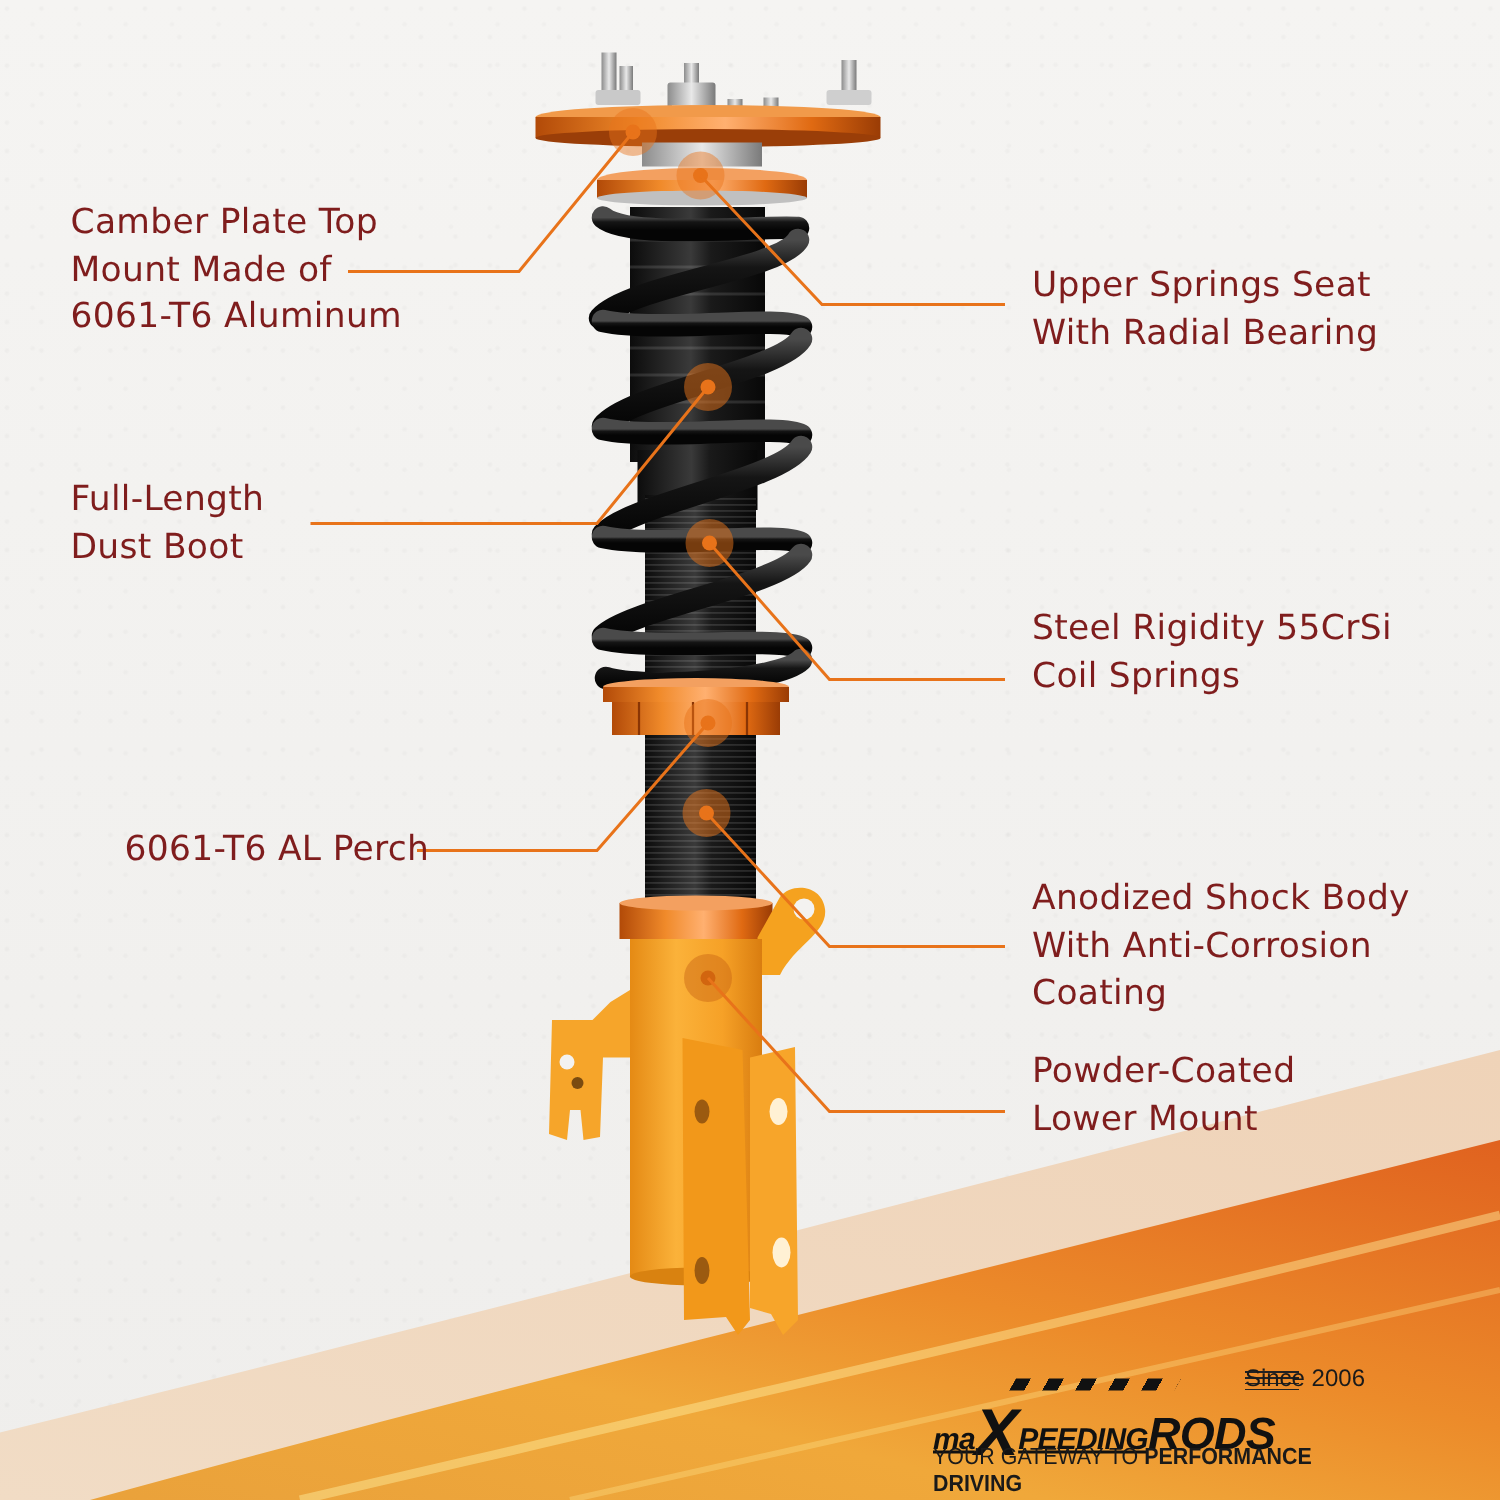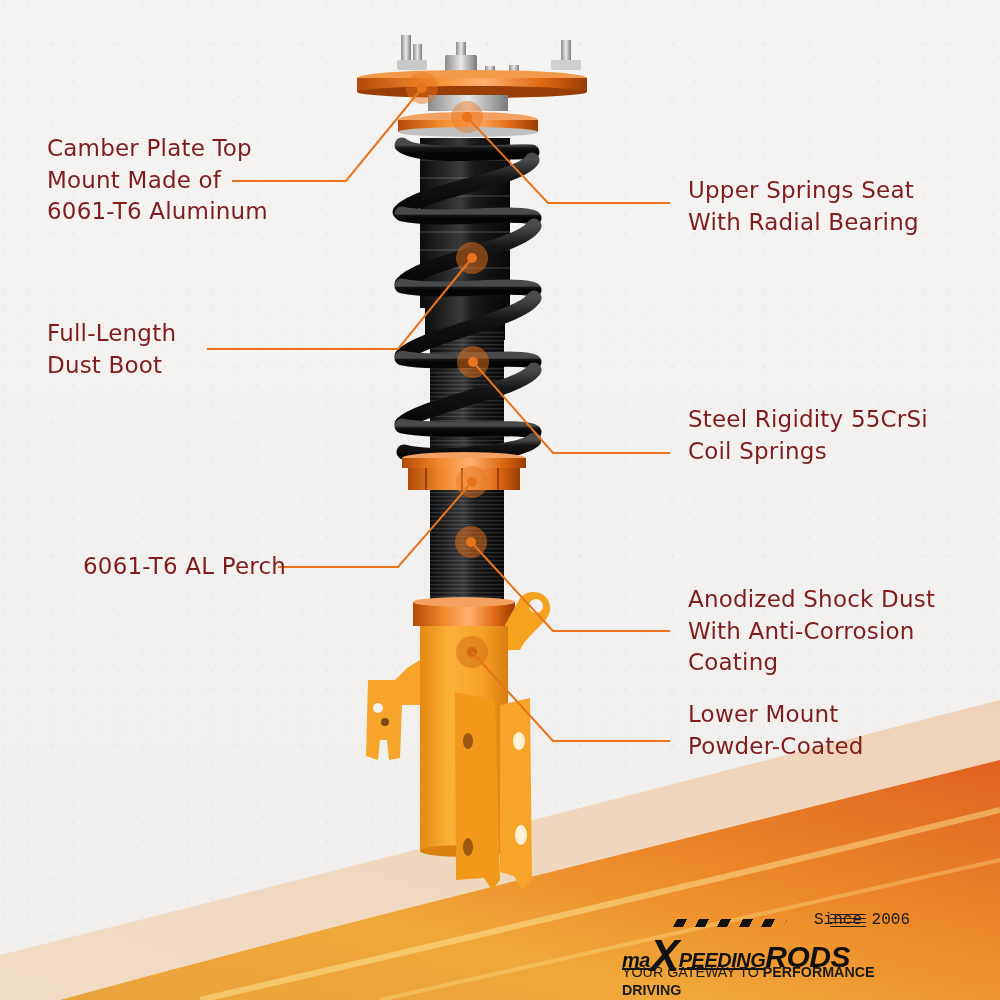--- a/index.html
+++ b/index.html
@@ -20,21 +20,21 @@
     position: absolute;
     font-size: 23px; line-height: 31.5px; color: #7f1d1d;
     letter-spacing: 0.2px; white-space: nowrap;
   }
   .label span { display: block; }
   .brand {
     position: absolute; left: 600px; top: 905px; width: 360px; height: 85px;
   }
   .brand .since {
     position: absolute; right: 50px; top: 6px;
-    font-family: Liberation Mono, monospace; font-size: 16px; color: #1a1a1a;
+    font-family: Liberation Sans, sans-serif; font-size: 16px; color: #1a1a1a;
   }
   .brand .name {
     position: absolute; left: 22px; top: 22px;
     font-family: "Liberation Sans", sans-serif; font-weight: bold; font-style: italic;
     font-size: 30px; color: #111; letter-spacing: -0.5px; text-align: center;
   }
   .brand .name .x { font-size: 44px; position: relative; top: 4px; }
   .brand .name .small { font-size: 20px; text-decoration: underline; }
   .brand .tag {
     position: absolute; left: 22px; top: 58px;
@@ -266,28 +266,28 @@
 <div class="label" style="left:688px; top:404px;">
   <span>Steel Rigidity 55CrSi</span>
   <span>Coil Springs</span>
 </div>
 
 <div class="label" style="left:47px; top:551px;margin-left:36px;">
   <span>6061-T6 AL Perch</span>
 </div>
 
 <div class="label" style="left:688px; top:584px;">
-  <span>Anodized Shock Dust</span>
+  <span>Anodized Shock Body</span>
   <span>With Anti-Corrosion</span>
   <span>Coating</span>
 </div>
 
 <div class="label" style="left:688px; top:699px;">
+  <span>Powder-Coated</span>
   <span>Lower Mount</span>
-  <span>Powder-Coated</span>
 </div>
 
 <div class="brand">
   <div class="checker"></div>
   <div class="speedlines"></div>
   <div class="since">Since 2006</div>
   <div class="name">
     <span class="small">ma</span><span class="x">X</span><span class="small">PEEDING</span><span>RODS</span>
   </div>
   <div class="tag">

